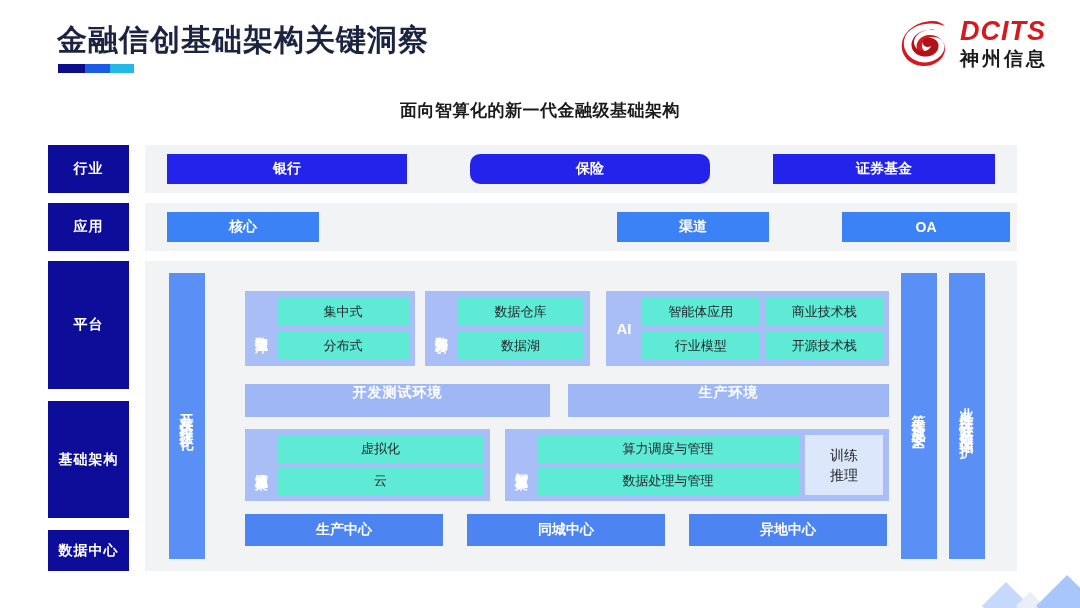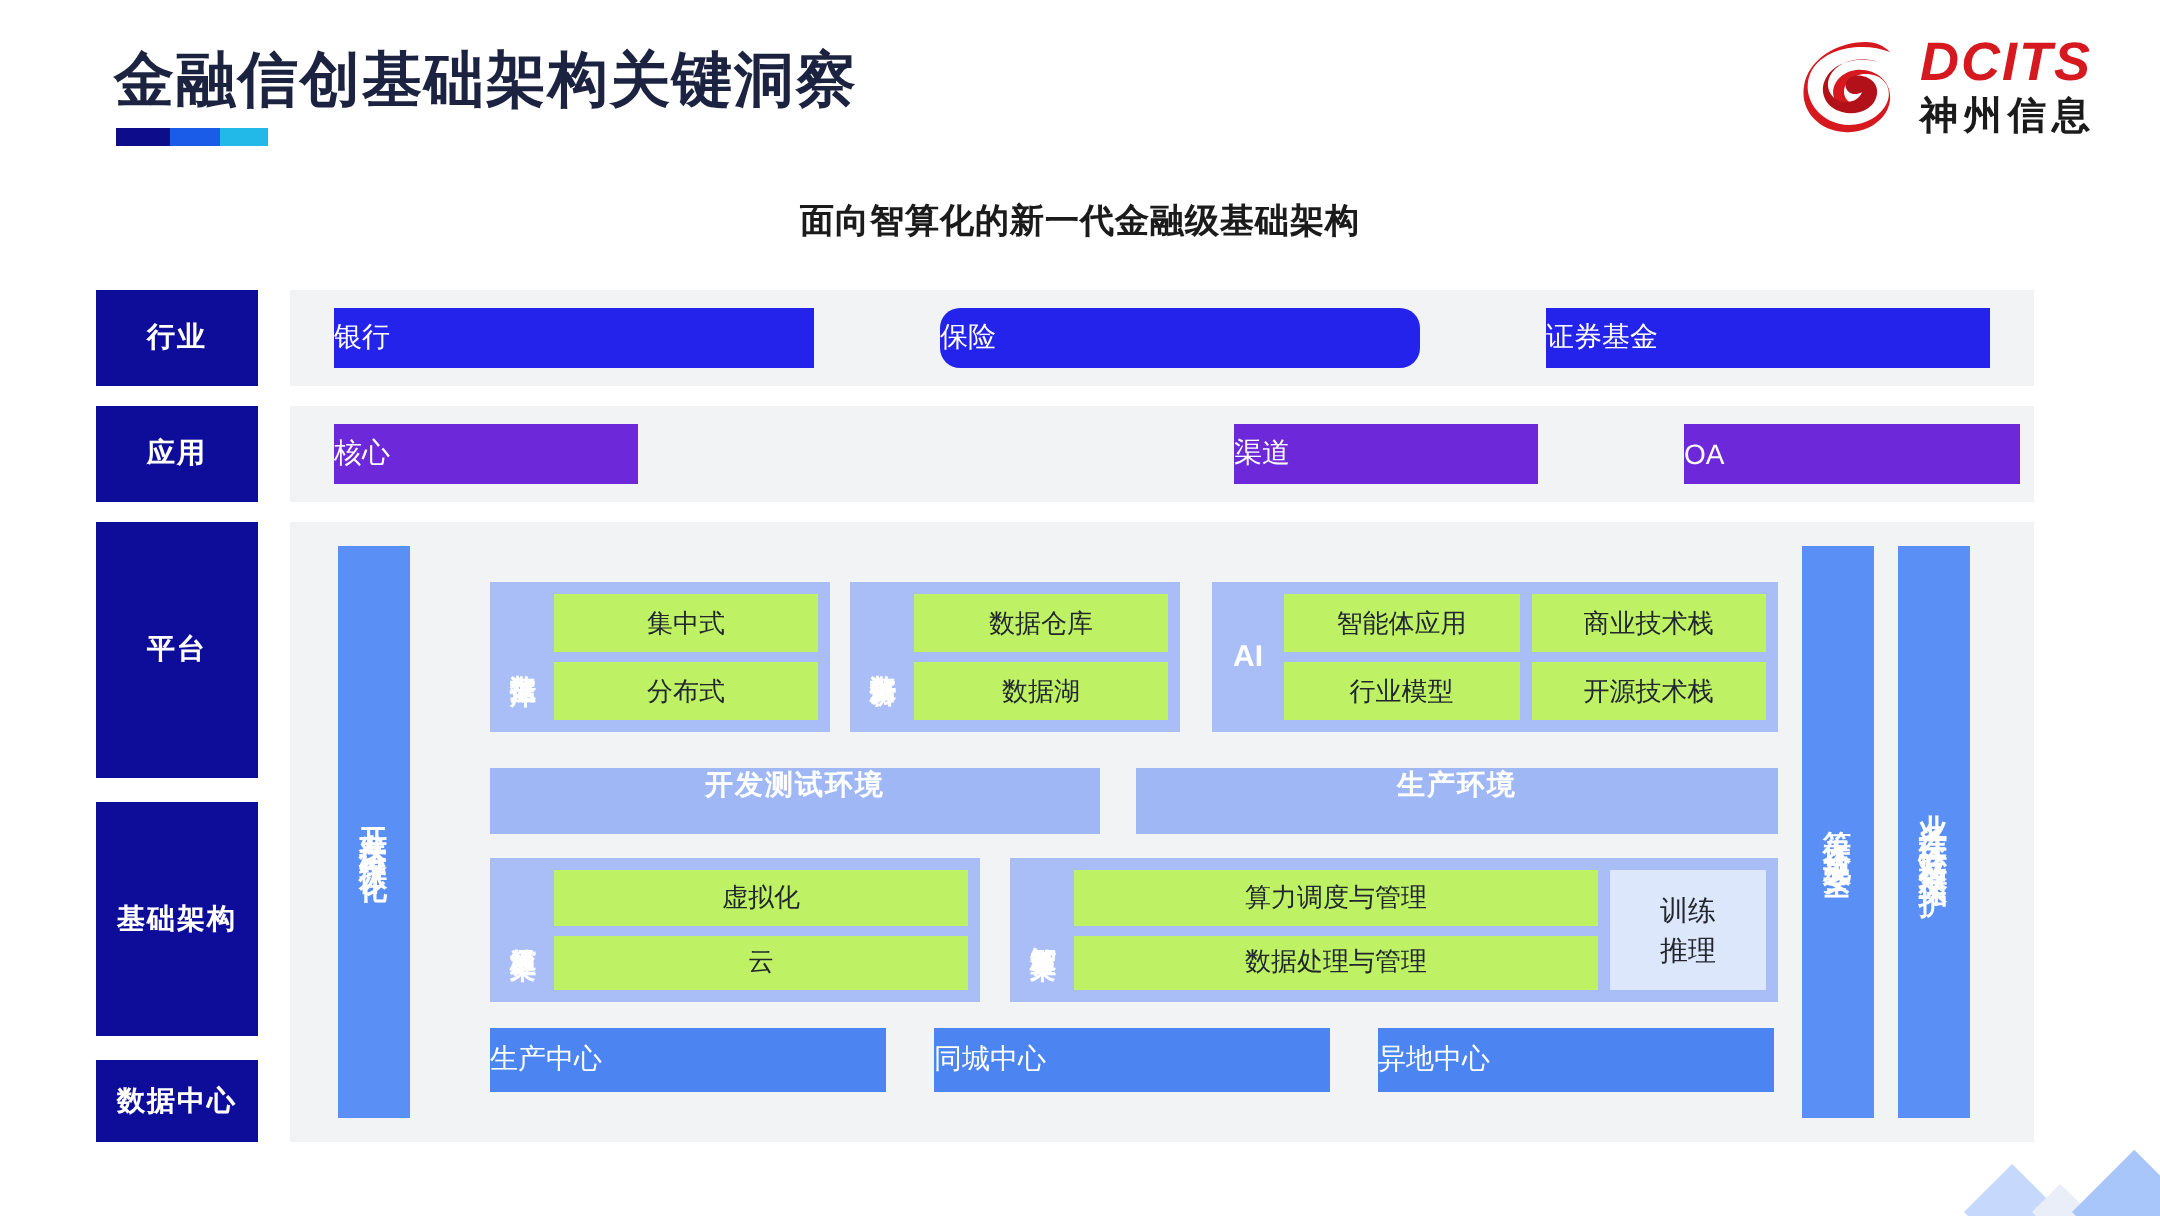--- a/index.html
+++ b/index.html
@@ -63,25 +63,25 @@
 
   
   .sidebox {
     position: absolute; background: #0d0d99; color: #ffffff;
     display: flex; align-items: center; justify-content: center;
     font-size: 14px; font-weight: bold; letter-spacing: 1px;
   }
   .panel { position: absolute; background: #f2f3f5; }
 
   .chip {
-    position: absolute; display: flex; align-items: center; justify-content: flex-start;
-    font-size: 14px; font-weight: normal; color: #ffffff;
+    position: absolute; display: flex; align-items: center; justify-content: center;
+    font-size: 14px; font-weight: bold; color: #ffffff;
   }
   .chip-industry { background: #2323ec; }
-  .chip-app { background: #6d28d9; }
+  .chip-app { background: #3b82f6; }
   .chip-dc { background: #4c85f2; }
 
   
   .vbar {
     position: absolute; background: #5a8ff5; color: #ffffff;
     display: flex; align-items: center; justify-content: center;
     font-size: 14px; font-weight: bold;
     writing-mode: vertical-rl; text-orientation: upright;
     letter-spacing: 4px;
   }
@@ -93,21 +93,21 @@
   }
   .group-label {
     color: #ffffff; font-size: 13px; font-weight: bold;
     writing-mode: vertical-rl; text-orientation: upright;
     display: flex; align-items: center; justify-content: center;
     letter-spacing: 1px; flex: 0 0 auto; width: 20px;
   }
   .group-body { flex: 1 1 auto; display: flex; flex-direction: column; gap: 5px; }
   .group-row { flex: 1 1 0; display: flex; gap: 6px; }
   .cell {
-    flex: 1 1 0; background: #bef264; color: #22272e;
+    flex: 1 1 0; background: #5eead4; color: #22272e;
     display: flex; align-items: center; justify-content: center;
     font-size: 13px; font-weight: normal;
   }
   .ai-label {
     color: #ffffff; font-size: 15px; font-weight: bold;
     display: flex; align-items: center; justify-content: center;
     flex: 0 0 auto; width: 24px;
   }
 
   .envbar {

